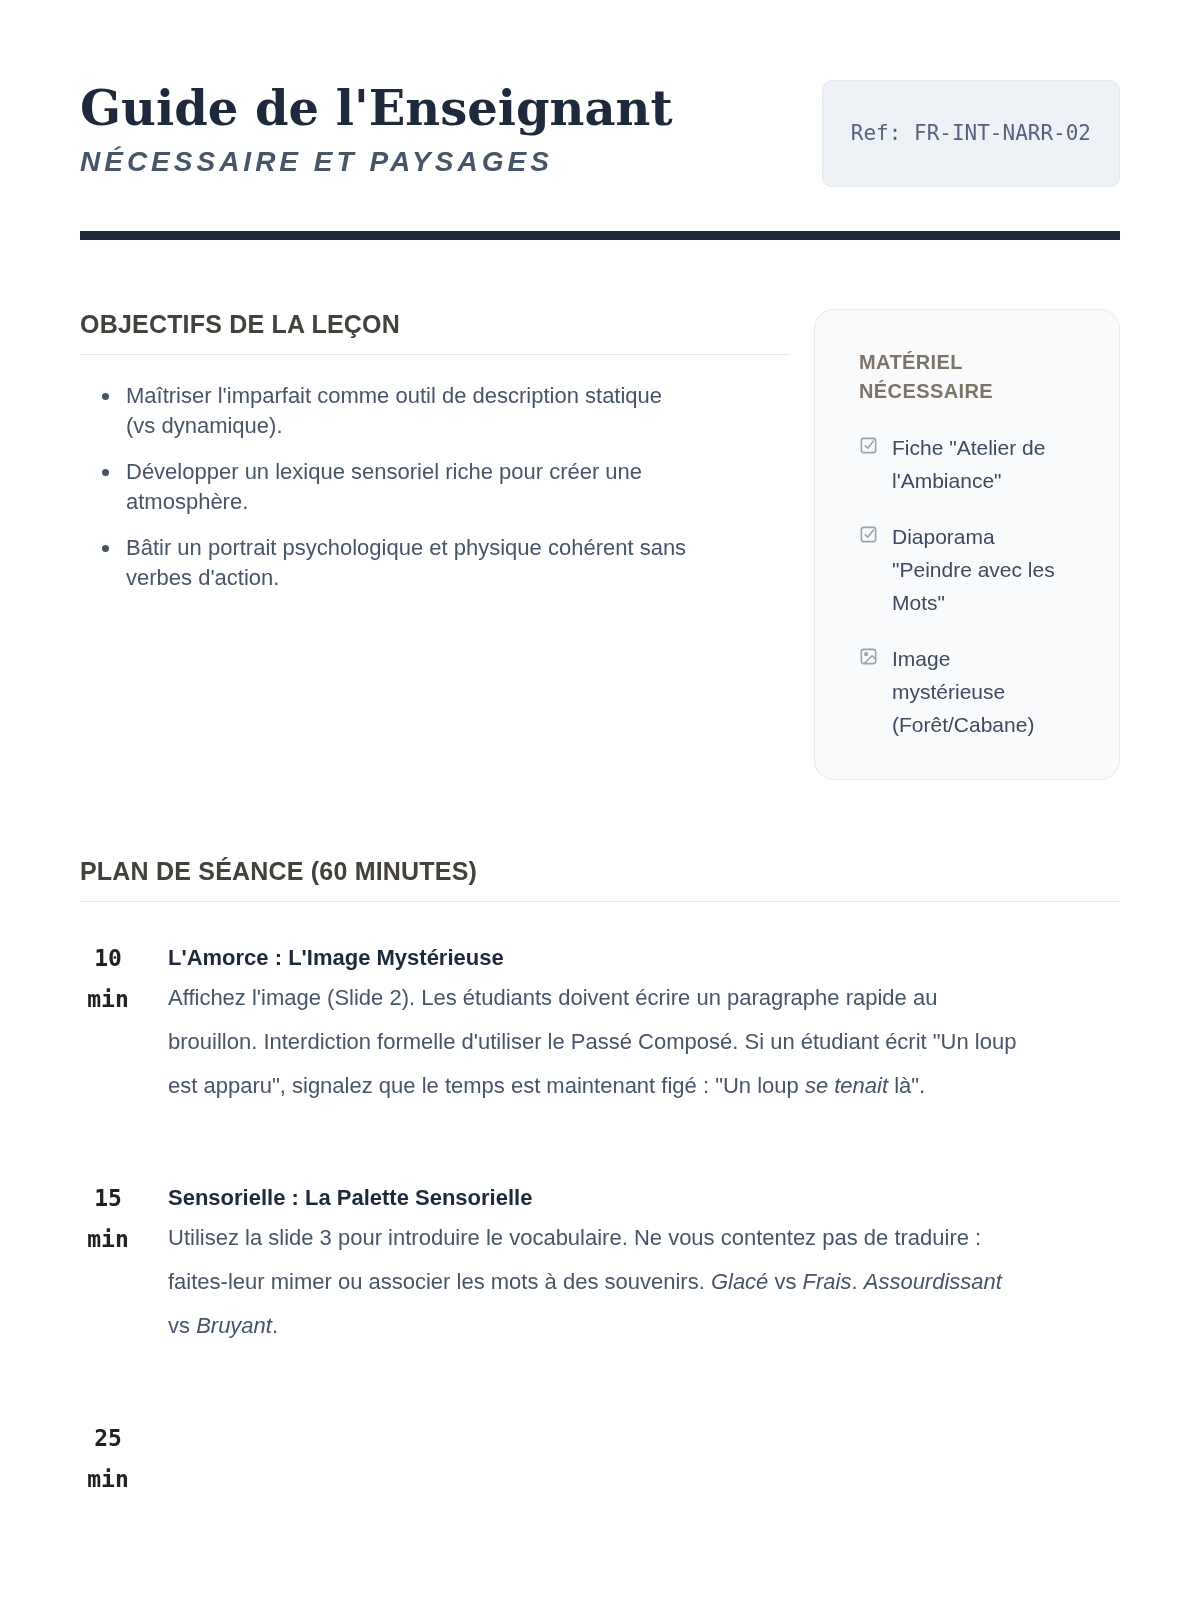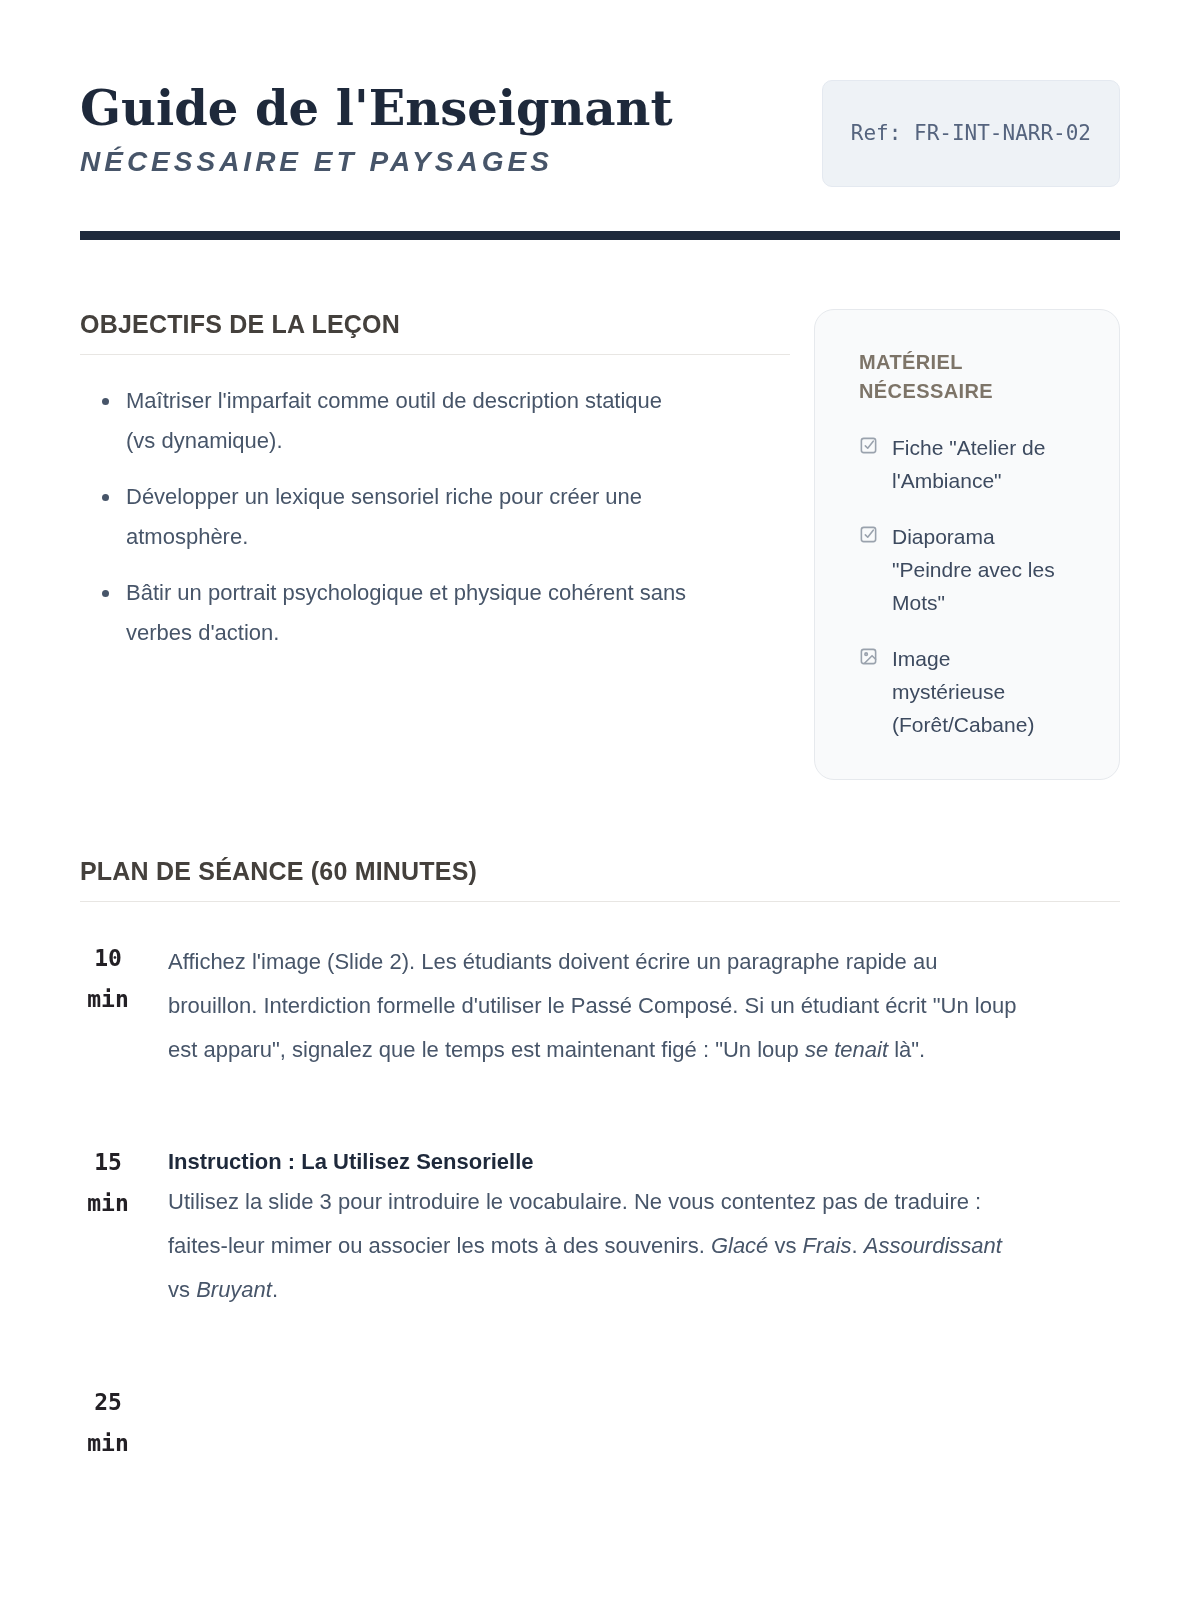--- a/index.html
+++ b/index.html
@@ -35,21 +35,21 @@
   .columns { display: grid; grid-template-columns: 1fr 306px; column-gap: 24px; margin-top: 69px; align-items: start; }
 
   .section-heading {
     margin: 0; font-size: 25px; font-weight: 700; line-height: 30px;
     letter-spacing: 0.2px; color: var(--section-heading, #44403c);
     padding-bottom: 15px; border-bottom: 1px solid var(--rule-light, #e8e6e3);
   }
 
   .objectives-list {
     margin: 26px 0 0; padding: 0 0 0 42px; max-width: 607px;
-    font-size: 22px; line-height: 40px; color: var(--body-text, #475569);
+    font-size: 22px; line-height: 30px; color: var(--body-text, #475569);
   }
   .objectives-list li { padding-left: 4px; }
   .objectives-list li + li { margin-top: 16px; }
 
   .materials-card {
     background: var(--card-bg, #f9fafb); border: 1px solid var(--card-border, #e6e9ed);
     border-radius: 20px; padding: 38px 44px;
   }
   .materials-heading {
     margin: 0; font-size: 20px; font-weight: 700; line-height: 29px;
@@ -154,31 +154,32 @@
   <section class="plan-section">
     <h2 class="section-heading">PLAN DE SÉANCE (60 MINUTES)</h2>
     <div class="plan-list">
 
         <article class="plan-item">
           <div class="plan-duration">
             <div class="duration-value">10</div>
             <div class="duration-unit">min</div>
           </div>
           <div class="plan-content">
+            <h4 class="plan-title">L'Amorce : L'Image Mystérieuse</h4>
             <p class="plan-body"><span>Affichez l'image (Slide 2). Les étudiants doivent écrire un paragraphe rapide au brouillon. Interdiction formelle d'utiliser le Passé Composé. Si un étudiant écrit "Un loup est apparu", signalez que le temps est maintenant figé : "Un loup </span><em>se tenait</em><span> là".</span></p>
           </div>
         </article>
 
         <article class="plan-item">
           <div class="plan-duration">
             <div class="duration-value">15</div>
             <div class="duration-unit">min</div>
           </div>
           <div class="plan-content">
-            <h4 class="plan-title">Instruction : La Utilisez Sensorielle</h4>
+            <h4 class="plan-title">Sensorielle : La Palette Sensorielle</h4>
             <p class="plan-body"><span>Utilisez la slide 3 pour introduire le vocabulaire. Ne vous contentez pas de traduire : faites-leur mimer ou associer les mots à des souvenirs. </span><em>Glacé</em><span> vs </span><em>Frais</em><span>. </span><em>Assourdissant</em><span> vs </span><em>Bruyant</em><span>.</span></p>
           </div>
         </article>
 
         <article class="plan-item">
           <div class="plan-duration">
             <div class="duration-value">25</div>
             <div class="duration-unit">min</div>
           </div>
         </article>

